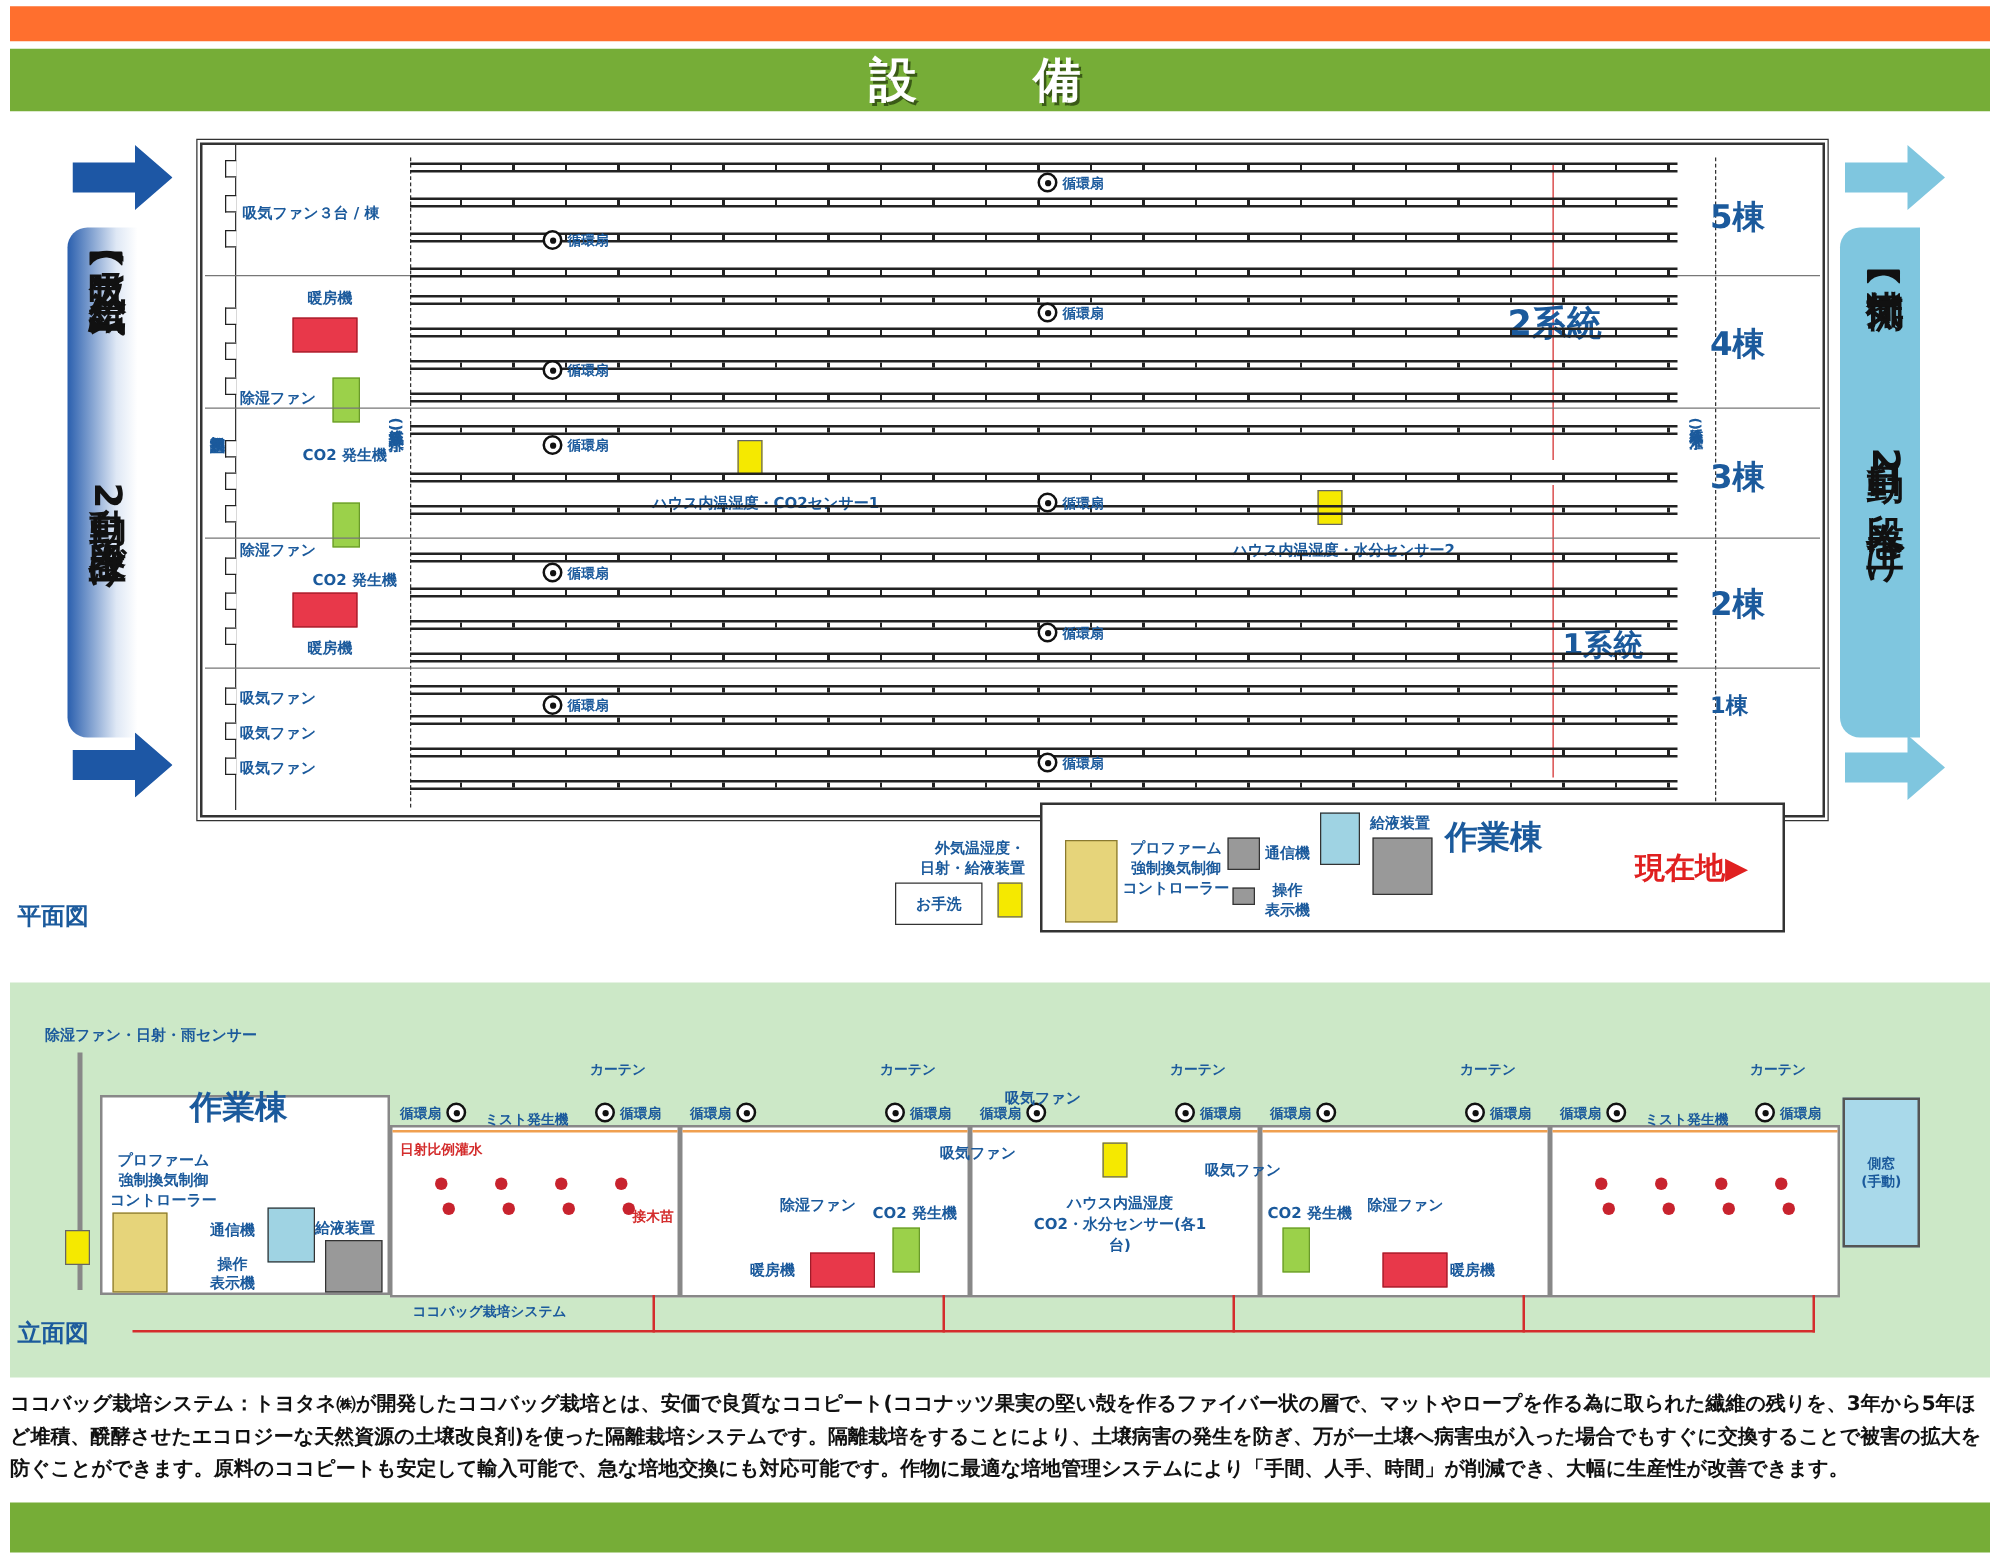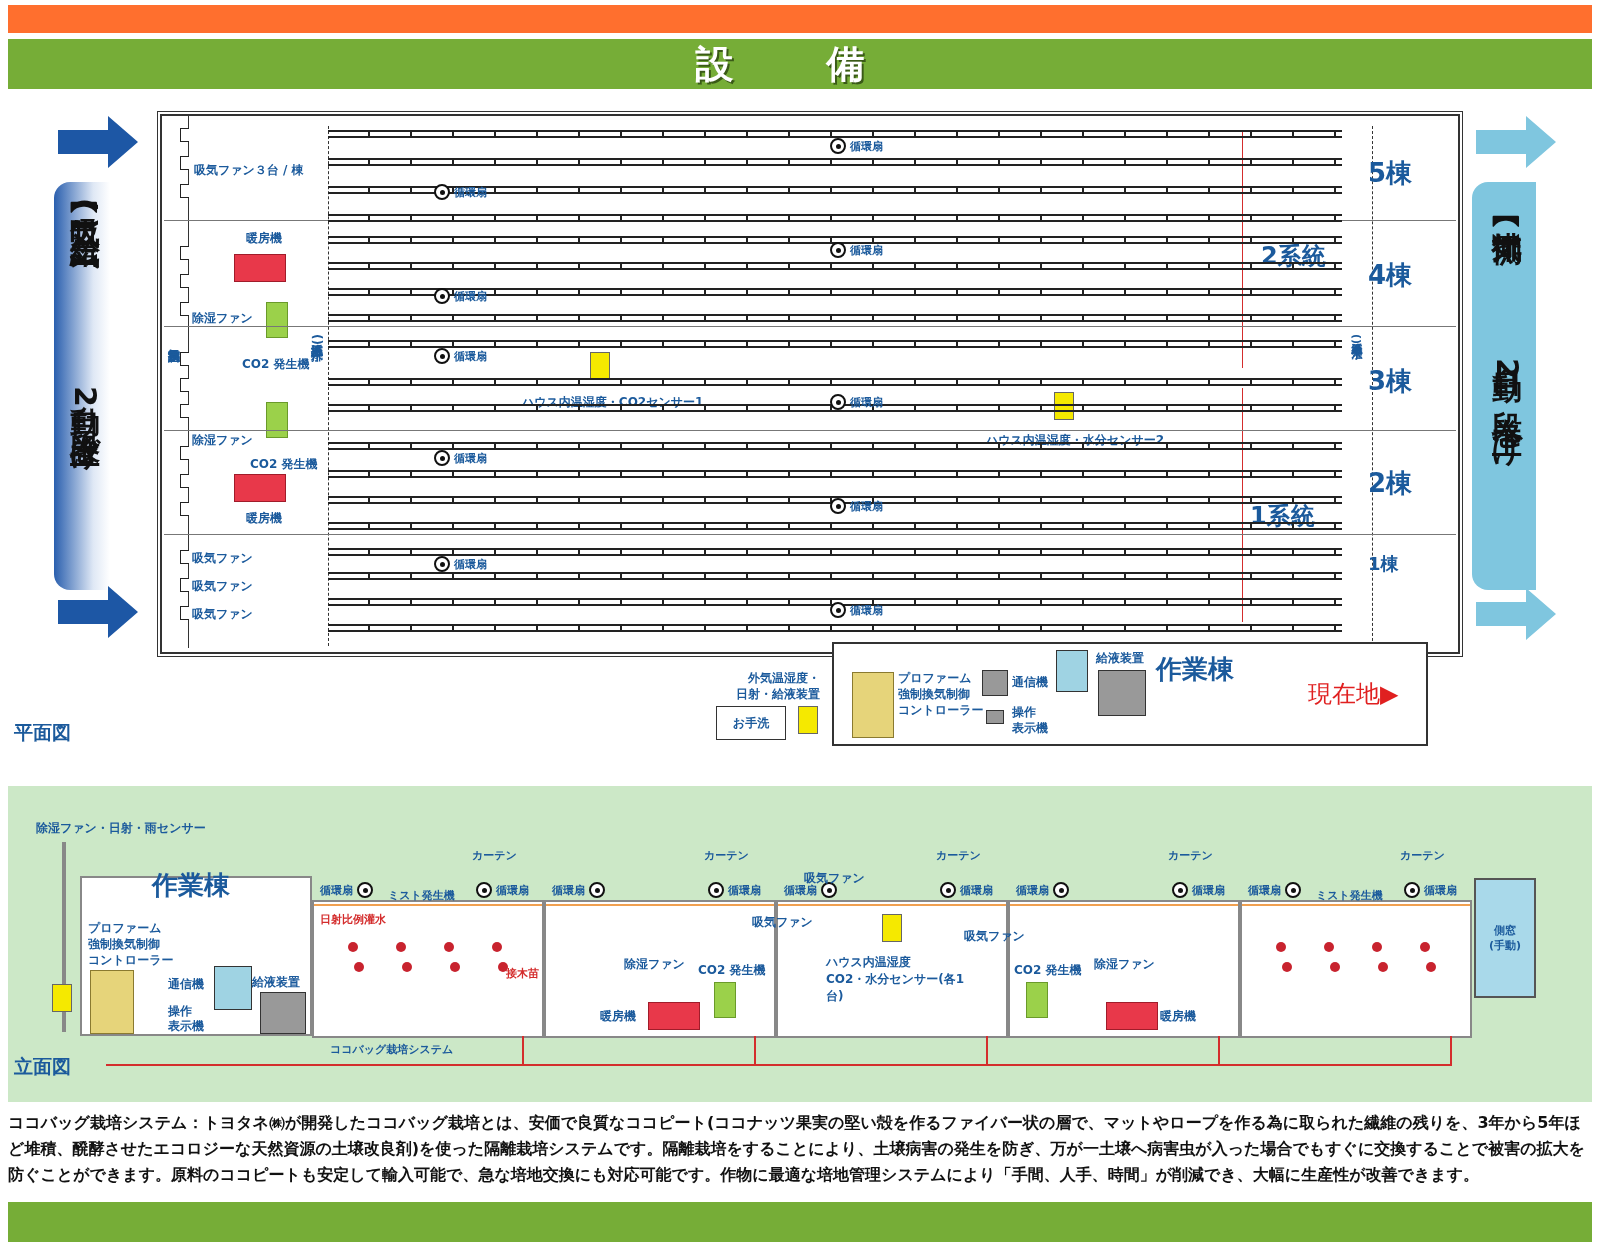--- a/index.html
+++ b/index.html
@@ -2,21 +2,21 @@
 <html><head>
 <meta charset="utf-8">
 <style>
   html,body{margin:0;padding:0;background:#fff;}
   body{width:1600px;height:1248px;position:relative;overflow:hidden;font-family:"DejaVu Sans",sans-serif;}
   .abs{position:absolute;}
   .orange-bar{left:8px;top:5px;width:1584px;height:28px;background:#ff6f2e;}
   .green-bar{left:8px;top:39px;width:1584px;height:50px;background:#76ad37;display:flex;align-items:center;justify-content:center;}
   .title{color:#fff;font-weight:bold;font-size:38px;letter-spacing:40px;text-shadow:2px 2px 0 #3a5a17;}
   .blue{color:#1b5a9c;font-weight:bold;}
-  .t12{font-size:12px;}
+  .t12{font-size:12px;text-align:center;}
   .t11{font-size:11px;}
   .vert{writing-mode:vertical-rl;}
   .plan{left:160px;top:114px;width:1296px;height:536px;border:2px solid #333;outline:1px solid #333;outline-offset:2px;background:#fff;}
   .legend-side{left:54px;top:182px;width:56px;height:408px;border-radius:16px 0 0 16px;background:linear-gradient(90deg,#2a5fae,#dfe8f5 70%,#fff);}
   .legend-side-r{left:1472px;top:182px;width:64px;height:408px;border-radius:16px 0 0 16px;background:#7fc6df;}
   .side-text{font-weight:bold;font-size:30px;color:#111;writing-mode:vertical-rl;letter-spacing:2px;}
   .elev{left:8px;top:786px;width:1584px;height:316px;background:#cce8c7;}
   .para{left:8px;top:1110px;width:1584px;font-size:16px;line-height:26px;color:#111;font-weight:bold;}
   .bottom-bar{left:8px;top:1202px;width:1584px;height:40px;background:#76ad37;}
   .fan-icon{width:16px;height:16px;border:2.5px solid #111;border-radius:50%;box-sizing:border-box;display:inline-flex;align-items:center;justify-content:center;background:#fff;}
@@ -87,21 +87,21 @@
   <div class="abs blue t12" style="left:30px;top:462px">吸気ファン</div>
   <div class="abs blue t12" style="left:30px;top:490px">吸気ファン</div>
 
   <div class="sensor" style="left:428px;top:236px"></div>
   <div class="abs blue t12" style="left:360px;top:278px">ハウス内温湿度・CO2センサー1</div>
   <div class="sensor" style="left:892px;top:276px"></div>
   <div class="abs blue t12" style="left:824px;top:316px">ハウス内温湿度・水分センサー2</div>
 
   <div class="abs" style="left:1080px;top:16px;width:1px;height:236px;background:#d42d2d"></div>
   <div class="abs" style="left:1080px;top:272px;width:1px;height:234px;background:#d42d2d"></div>
-  <div class="abs blue" style="left:1099px;top:124px;font-size:24px">2系統</div>
+  <div class="abs blue" style="left:1044px;top:124px;font-size:28px">2系統</div>
   <div class="abs blue" style="left:1088px;top:384px;font-size:24px">1系統</div>
 
   <div class="abs blue" style="left:1206px;top:40px;font-size:26px">5棟</div>
   <div class="abs blue" style="left:1206px;top:142px;font-size:26px">4棟</div>
   <div class="abs blue" style="left:1206px;top:248px;font-size:26px">3棟</div>
   <div class="abs blue" style="left:1206px;top:350px;font-size:26px">2棟</div>
   <div class="abs blue" style="left:1206px;top:436px;font-size:18px">1棟</div>
 <div class="sep" style="top:104px"></div>
     <div class="sep" style="top:210px"></div>
     <div class="sep" style="top:314px"></div>
@@ -189,21 +189,21 @@
 コントローラー</div>
   <div class="abs" style="left:148px;top:26px;width:24px;height:24px;background:#999;border:1px solid #333"></div>
   <div class="abs blue t12" style="left:178px;top:30px">通信機</div>
   <div class="abs" style="left:152px;top:66px;width:16px;height:12px;background:#999;border:1px solid #333"></div>
   <div class="abs blue t12" style="left:178px;top:60px;white-space:pre-line;line-height:16px">操作
 表示機</div>
   <div class="abs" style="left:222px;top:6px;width:30px;height:40px;background:#9fd3e3;border:1px solid #333"></div>
   <div class="abs" style="left:264px;top:26px;width:46px;height:44px;background:#999;border:1px solid #333"></div>
   <div class="abs blue t12" style="left:262px;top:6px">給液装置</div>
   <div class="abs blue" style="left:322px;top:8px;font-size:26px">作業棟</div>
-  <div class="abs" style="left:474px;top:34px;font-size:24px;font-weight:normal;color:#e02020">現在地▶</div>
+  <div class="abs" style="left:474px;top:34px;font-size:24px;font-weight:bold;color:#e02020">現在地▶</div>
 </div>
 <div class="abs blue t12" style="left:730px;top:670px;text-align:right;white-space:pre-line;line-height:16px;width:90px">外気温湿度・
 日射・給液装置</div>
 <div class="abs" style="left:716px;top:706px;width:68px;height:32px;border:1.5px solid #333;display:flex;align-items:center;justify-content:center">
   <span class="blue t12">お手洗</span>
 </div>
 <div class="sensor abs" style="left:798px;top:706px"></div>
 <div class="abs blue" style="left:14px;top:720px;font-size:19px">平面図</div>
 
 <div class="abs elev" id="elev">

